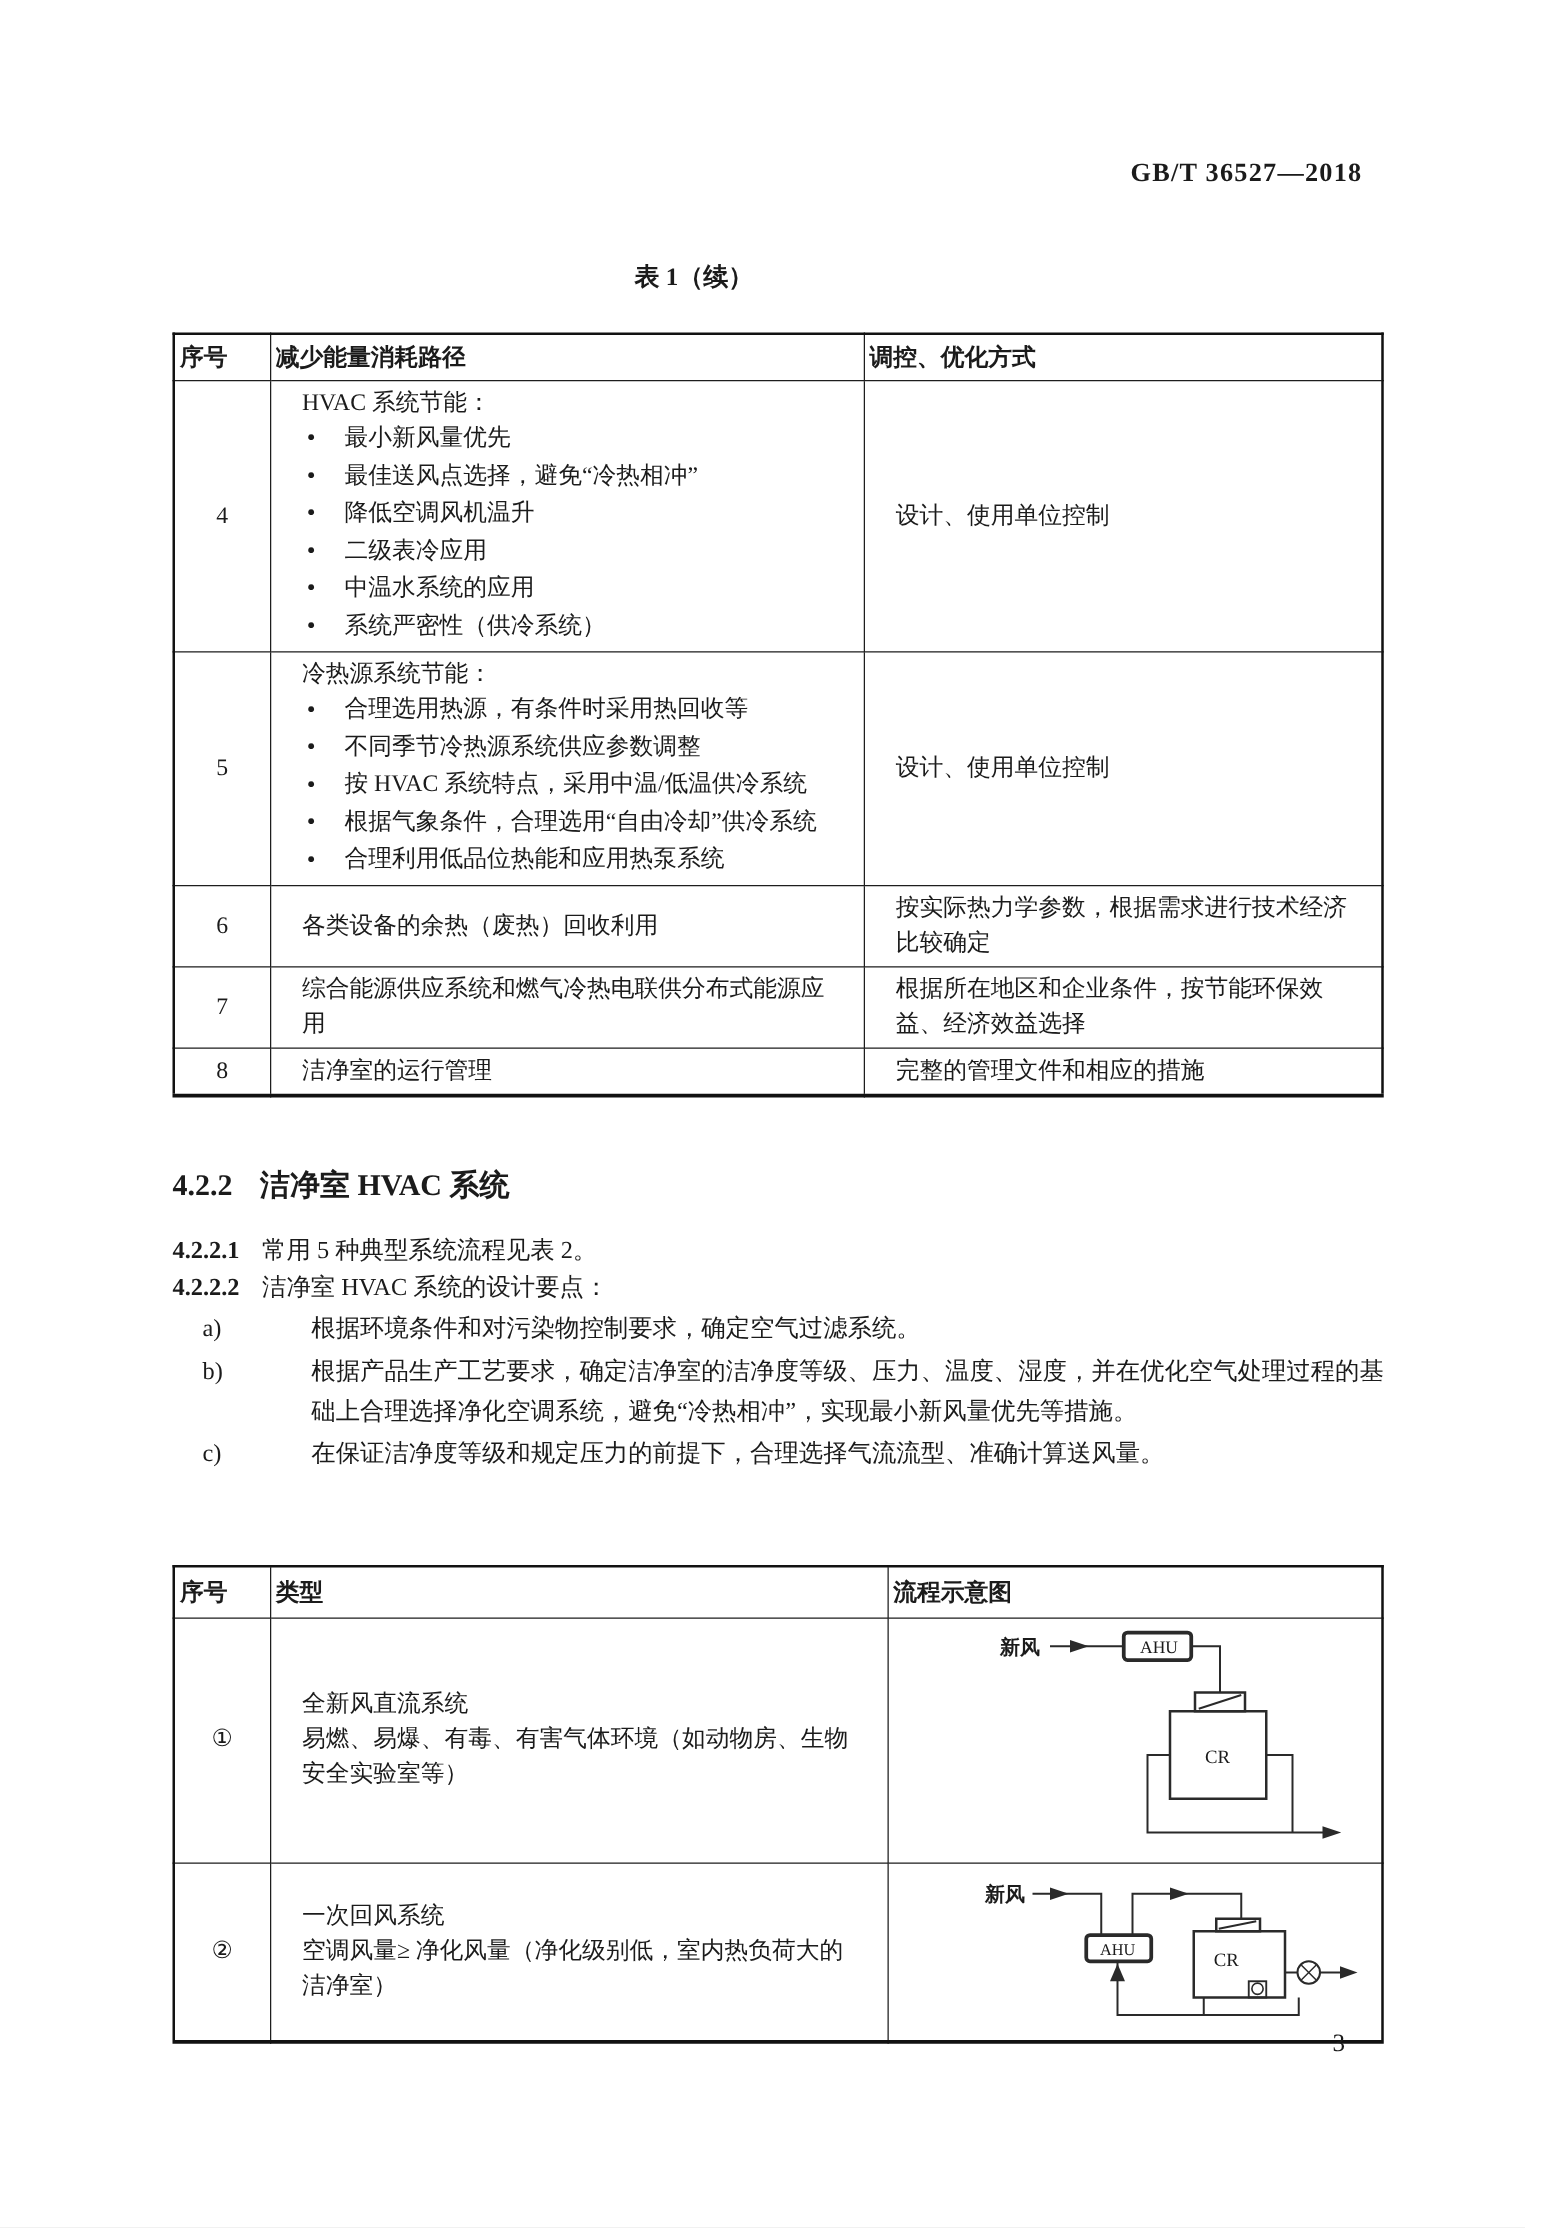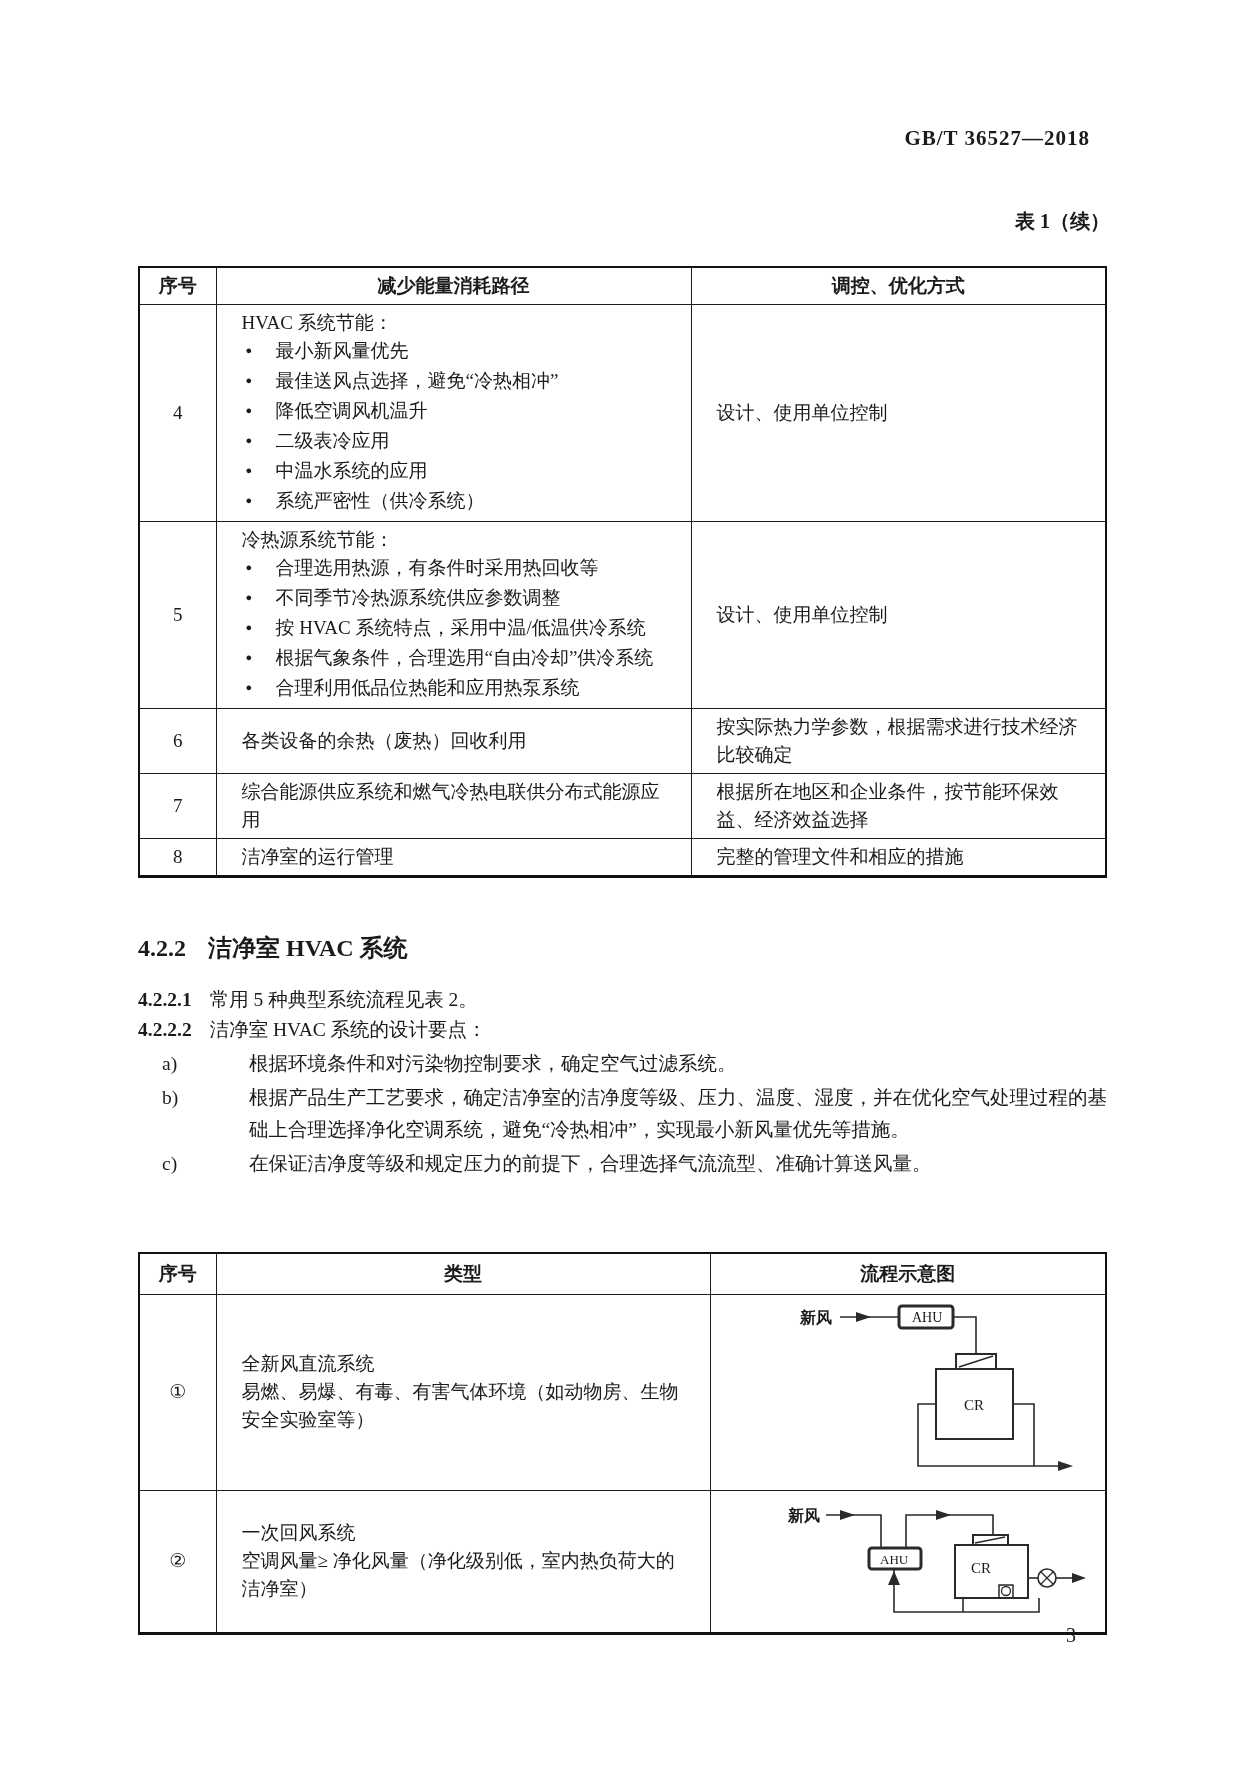--- a/index.html
+++ b/index.html
@@ -3,27 +3,27 @@
 <meta charset="utf-8">
 <style>
   html,body { margin:0; padding:0; background:#e8e8e8; }
   .page {
     position:relative; width:1233px; height:1782px; margin:0 auto;
     background:#ffffff; color:#1b1b1b;
     font-family:"Liberation Serif","DejaVu Serif",serif;
     overflow:hidden;
   }
   .doc-number{ position:absolute; top:126px; right:143px; font-size:21px; font-weight:bold; letter-spacing:1px; }
-  .t1-caption{ position:absolute; top:208px; left:0; width:1110px; text-align:right; font-size:20px; font-weight:bold; }
+  .t1-caption{ position:absolute; top:208px; left:0; width:1110px; text-align:center; font-size:20px; font-weight:bold; }
   table.doc-table{ position:absolute; border-collapse:collapse; table-layout:fixed; width:967px; left:138px; }
   table.t1{ top:266px; }
   table.t2{ top:1252px; }
   table.doc-table, table.doc-table td, table.doc-table th{ border:1px solid #1d1d1d; }
   table.doc-table{ border:2px solid #111; border-bottom:3px solid #111; }
-  table.doc-table th{ font-size:19px; font-weight:bold; text-align:center; padding:4px 16px; }
+  table.doc-table th{ font-size:19px; font-weight:bold; text-align:left; padding:4px 4px; }
   table.doc-table td{ font-size:19px; vertical-align:middle; padding:4px 25px; line-height:28px; }
   td.num{ text-align:center; padding:4px 2px; }
   td.path{ vertical-align:middle; }
   td.path-list{ vertical-align:top; padding-top:7px; }
   .ptitle{ line-height:28px; }
   .bullet{ display:flex; line-height:28px; }
   .bullet .dot{ width:34px; flex:0 0 34px; }
   .bullet .dot::before{ content:"●"; font-size:11px; position:relative; top:-3px; left:4px; }
   td.method{ vertical-align:middle; line-height:29px; }
   tr.fnrow td{ font-size:17.5px; line-height:29px; padding:3px 12px 5px 12px; }

